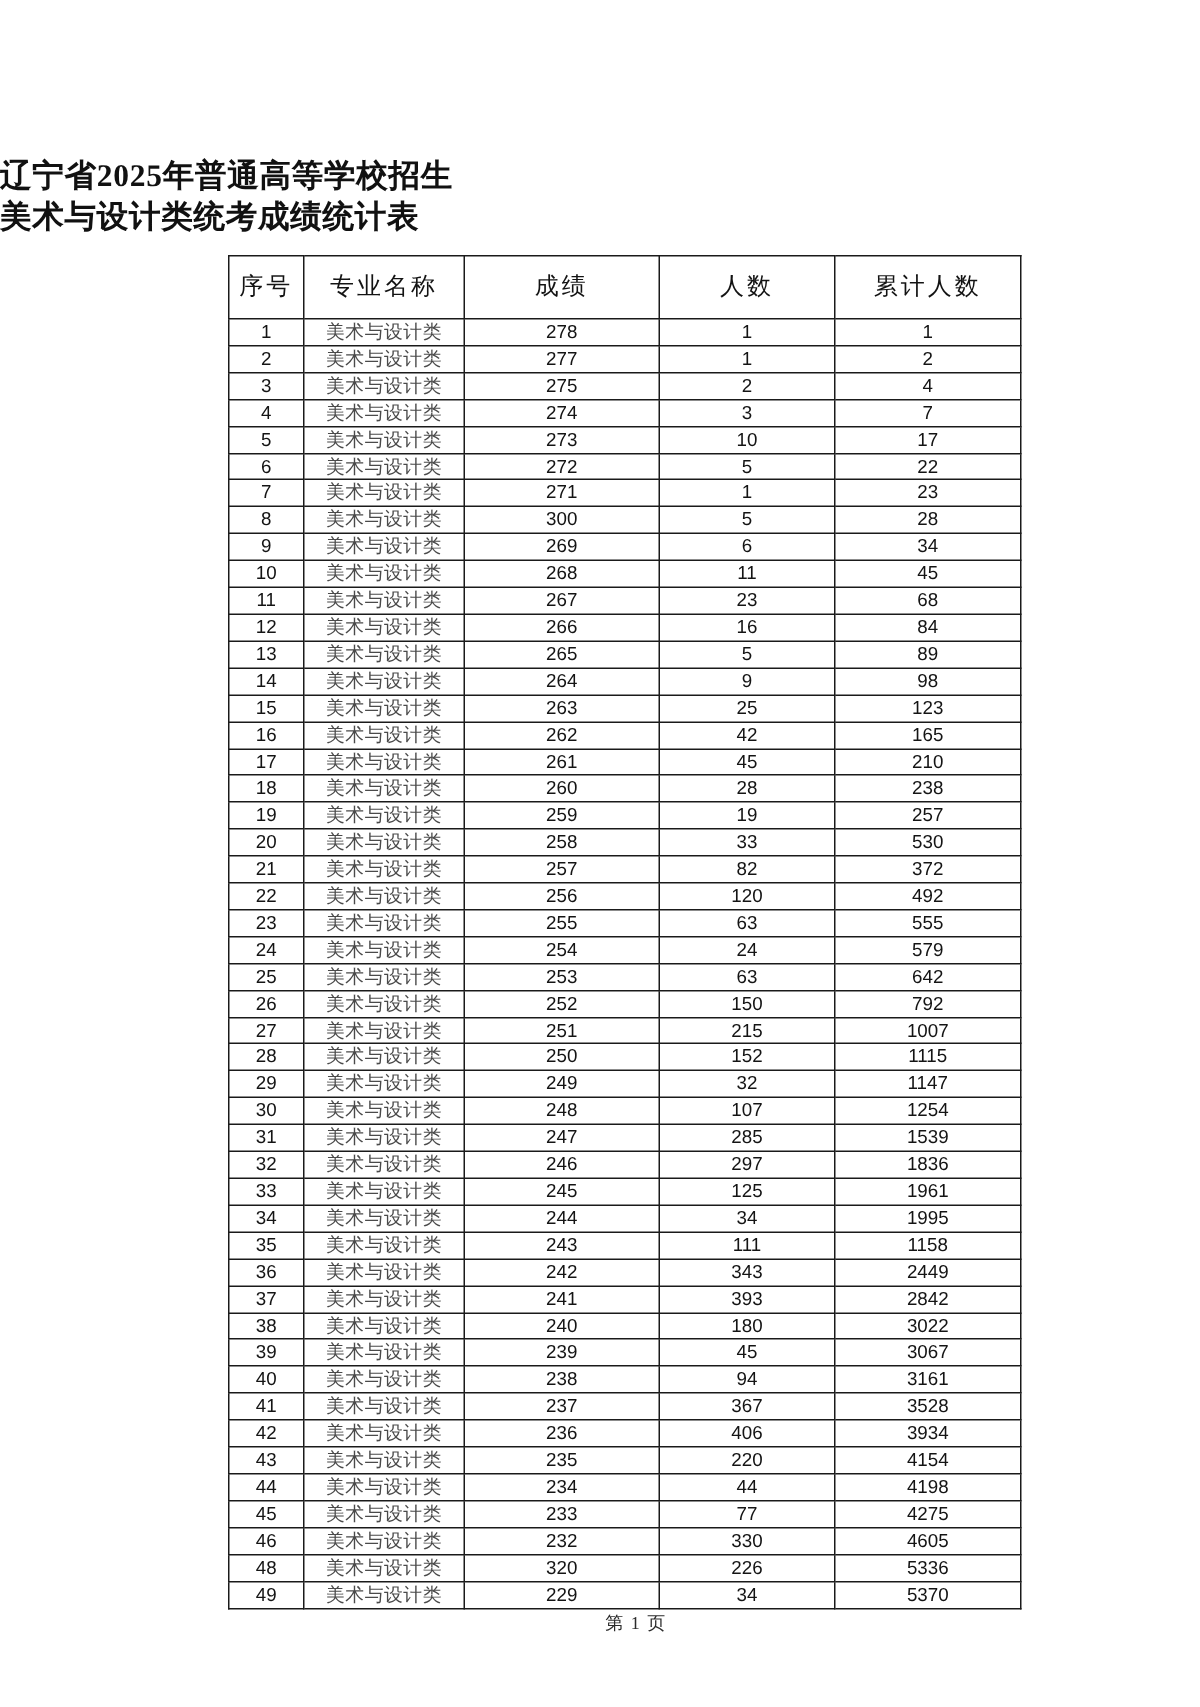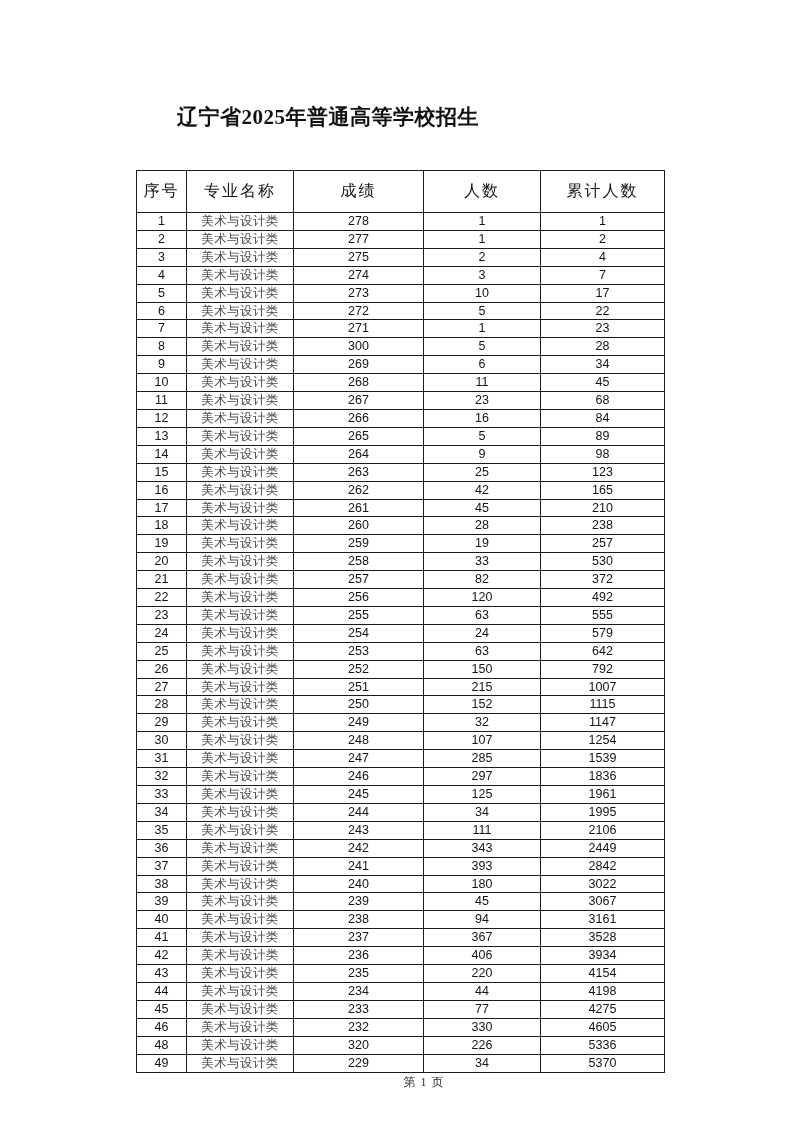--- a/index.html
+++ b/index.html
@@ -19,34 +19,33 @@
     width: 800px;
     height: 1138px;
     position: relative;
     background: #ffffff;
   }
   .title-block {
     position: absolute;
     top: 104px;
     left: 0;
     width: 656px;
-    text-align: center;
   }
   .title-line {
     font-family: "Liberation Serif", "DejaVu Serif", serif;
     font-weight: bold;
     font-size: 21px;
     line-height: 27px;
     letter-spacing: 0.5px;
     color: #111111;
   }
   .table-wrap {
     position: absolute;
     top: 170px;
-    left: 136px;
+    left: 152px;
     width: 528px;
   }
   table.grade-table {
     border-collapse: collapse;
     width: 528px;
     table-layout: fixed;
     border: 1.6px solid #1a1a1a;
   }
   table.grade-table col.c-idx    { width: 50px; }
   table.grade-table col.c-major  { width: 107px; }
@@ -103,20 +102,21 @@
     padding-left: 24px;
   }
 </style>
 </head>
 <body>
 
 <div class="page">
 
   <div class="title-block">
     <div class="title-line">辽宁省2025年普通高等学校招生</div>
+    <div class="title-line">美术与设计类统考成绩统计表</div>
   </div>
 
   <div class="table-wrap">
     <table class="grade-table">
       <colgroup>
         <col class="c-idx">
         <col class="c-major">
         <col class="c-score">
         <col class="c-count">
         <col class="c-cum">
@@ -367,21 +367,21 @@
             <td class="major">美术与设计类</td>
             <td class="score">244</td>
             <td class="count">34</td>
             <td class="cum">1995</td>
           </tr>
           <tr>
             <td class="idx">35</td>
             <td class="major">美术与设计类</td>
             <td class="score">243</td>
             <td class="count">111</td>
-            <td class="cum">2106</td>
+            <td class="cum">1158</td>
           </tr>
           <tr>
             <td class="idx">36</td>
             <td class="major">美术与设计类</td>
             <td class="score">242</td>
             <td class="count">343</td>
             <td class="cum">2449</td>
           </tr>
           <tr>
             <td class="idx">37</td>

